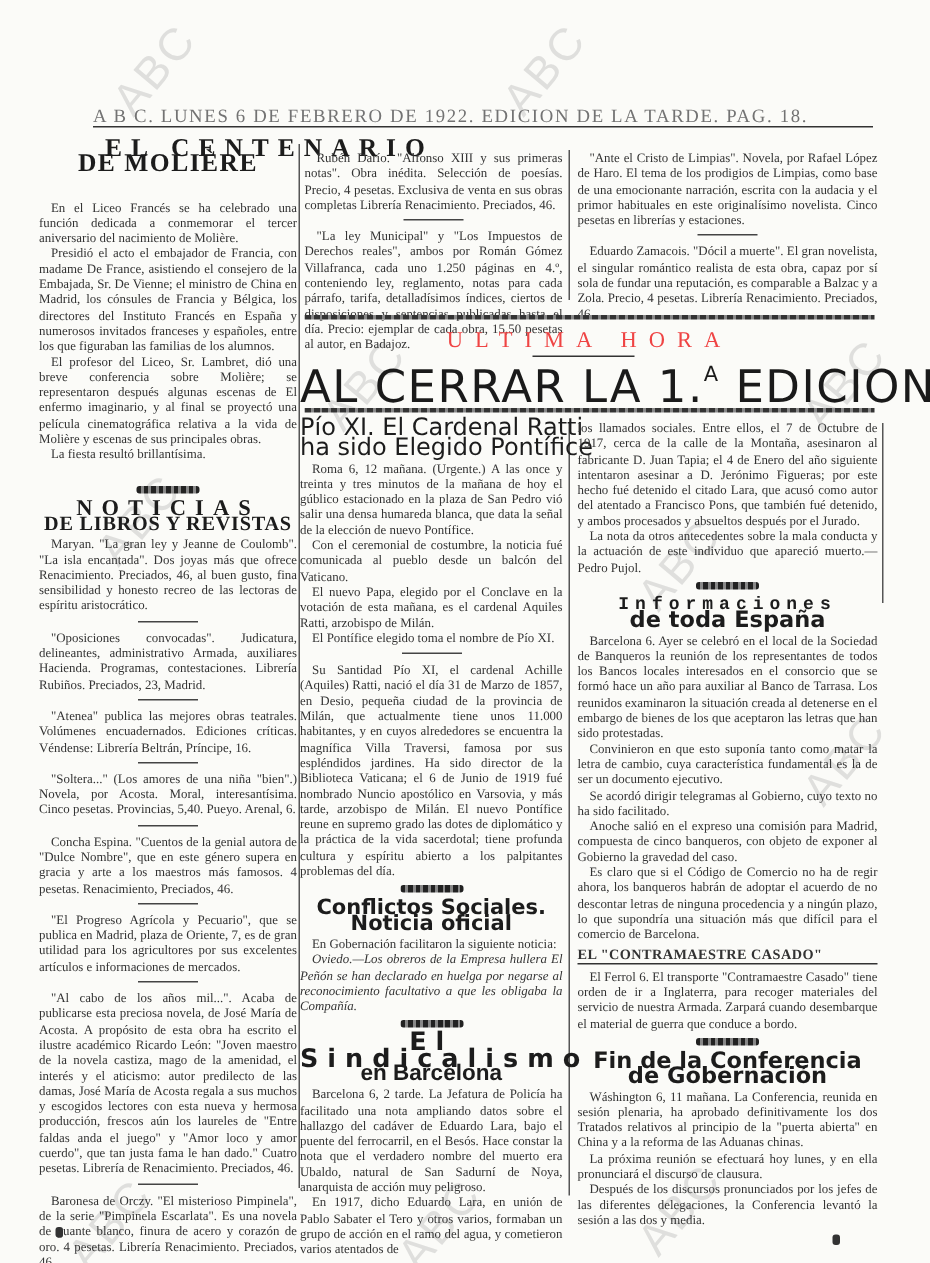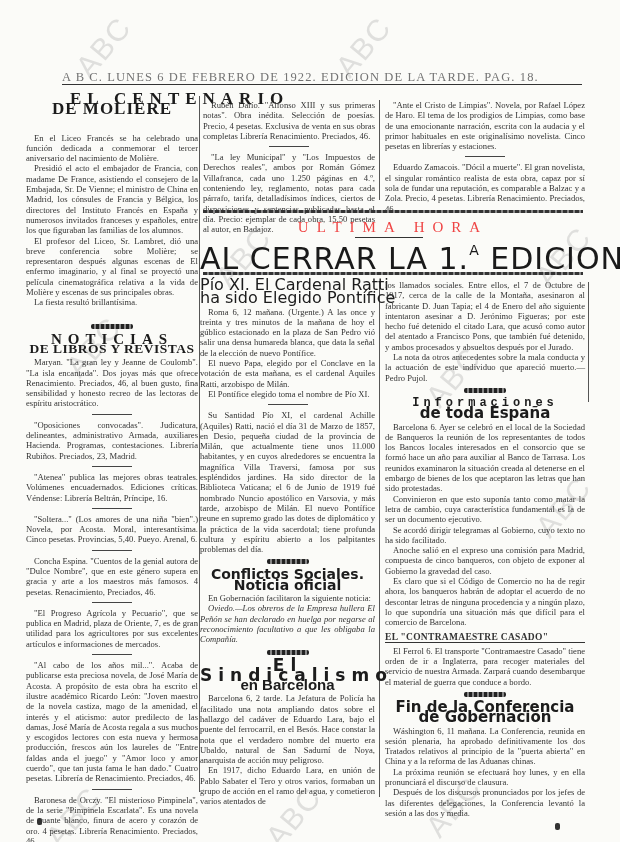--- a/index.html
+++ b/index.html
@@ -98,20 +98,21 @@
 <div class="ultima">ULTIMA HORA</div>
 <div class="ultima-rule"></div>
 <div class="acerrar"><span>AL CERRAR LA 1.</span><sup>A</sup><span> EDICION</span></div>
 <div class="bandrule2"></div>
 
 <div class="col col2">
   <div>
     <div class="h-big" style="font-family:'DejaVu Sans',sans-serif;font-weight:normal;font-size:16px;white-space:nowrap;text-align:left;">Pío XI. El Cardenal Ratti</div>
     <div class="h-big" style="font-family:'DejaVu Sans',sans-serif;font-weight:normal;font-size:16px;white-space:nowrap;text-align:left;margin:3px 0 3px;">ha sido Elegido Pontífice</div>
     <p>Roma 6, 12 mañana. (Urgente.) A las once y treinta y tres minutos de la mañana de hoy el gúblico estacionado en la plaza de San Pedro vió salir una densa humareda blanca, que data la señal de la elección de nuevo Pontífice.</p>
+    <p>Con el ceremonial de costumbre, la noticia fué comunicada al pueblo desde un balcón del Vaticano.</p>
     <p>El nuevo Papa, elegido por el Conclave en la votación de esta mañana, es el cardenal Aquiles Ratti, arzobispo de Milán.</p>
     <p>El Pontífice elegido toma el nombre de Pío XI.</p>
     <div class="sep"></div>
     <p>Su Santidad Pío XI, el cardenal Achille (Aquiles) Ratti, nació el día 31 de Marzo de 1857, en Desio, pequeña ciudad de la provincia de Milán, que actualmente tiene unos 11.000 habitantes, y en cuyos alrededores se encuentra la magnífica Villa Traversi, famosa por sus espléndidos jardines. Ha sido director de la Biblioteca Vaticana; el 6 de Junio de 1919 fué nombrado Nuncio apostólico en Varsovia, y más tarde, arzobispo de Milán. El nuevo Pontífice reune en supremo grado las dotes de diplomático y la práctica de la vida sacerdotal; tiene profunda cultura y espíritu abierto a los palpitantes problemas del día.</p>
   </div>
   <div class="orn"></div>
   <div>
     <div class="h-big" style="font-family:'DejaVu Sans',sans-serif;font-size:14px;">Conflictos Sociales.</div>
     <div class="h-big" style="font-family:'DejaVu Sans',sans-serif;font-size:14px;margin-bottom:3px;">Noticia oficial</div>
     <p>En Gobernación facilitaron la siguiente noticia:</p>

